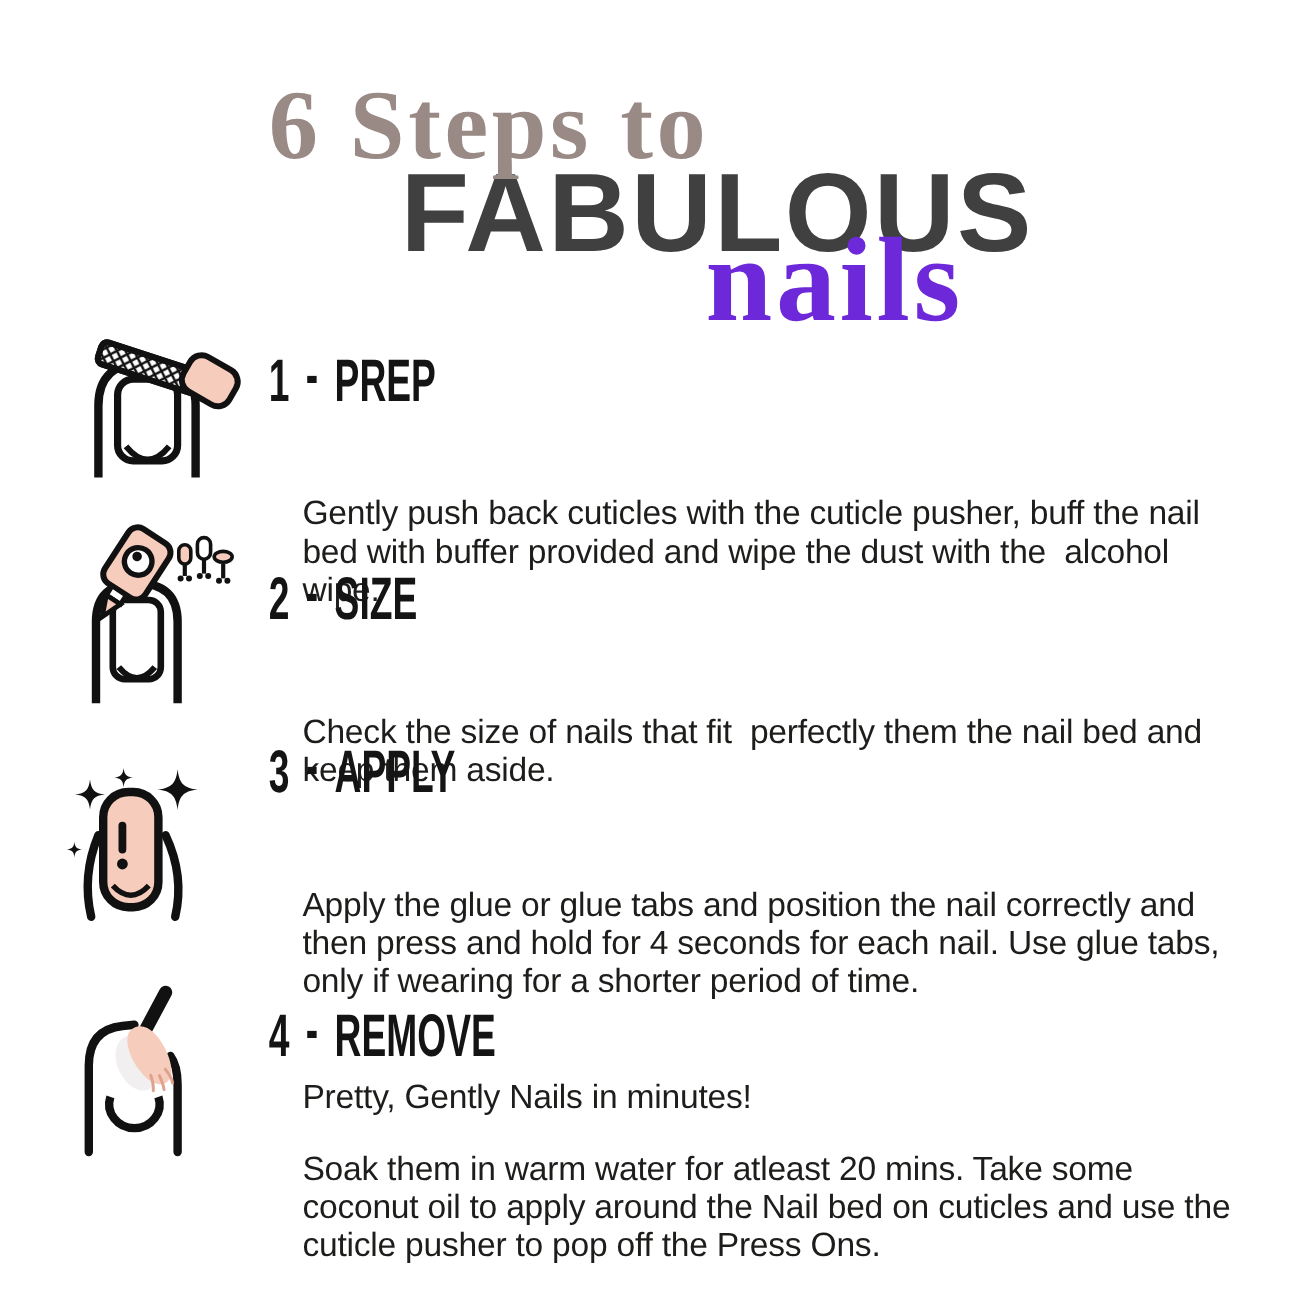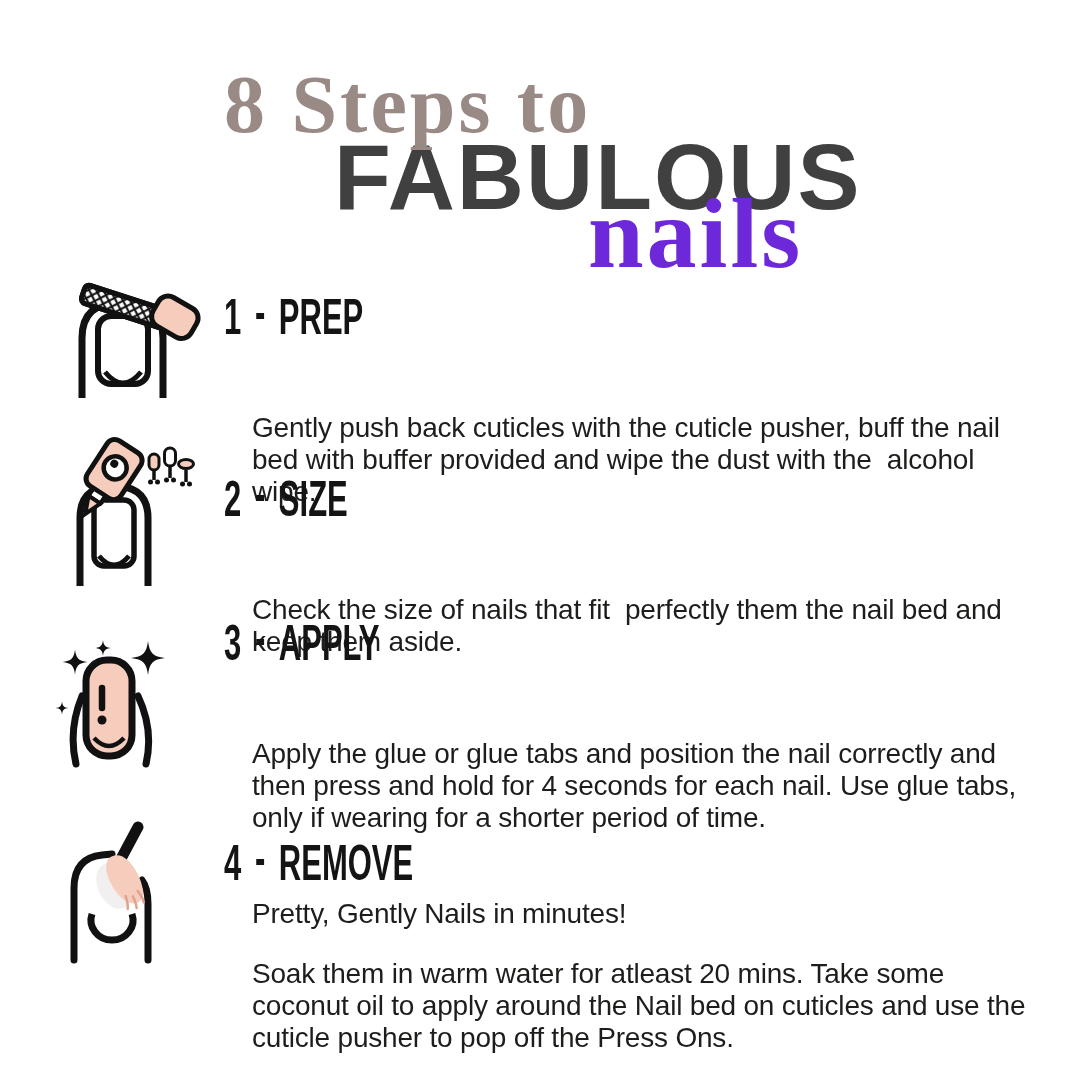--- a/index.html
+++ b/index.html
@@ -53,21 +53,21 @@
   #icon4 { left:68px;  top:824px; }
   #text4 { left:224px; top:838px; }
 
   svg { display:block; overflow:visible; }
 </style>
 </head>
 <body>
 
 <div id="canvas">
 
-  <div class="title-line" id="title-line1">8 Steps to</div>
+  <div class="title-line" id="title-line1">6 Steps to</div>
   <div class="title-line" id="title-line2">FABULOUS</div>
   <div class="title-line" id="title-line3">nails</div>
 
   <div class="step-icon" id="icon1">
     <svg width="135" height="120" viewBox="0 0 135 120">
       <defs>
         <pattern id="xh" width="9" height="9" patternUnits="userSpaceOnUse">
           <path d="M0,0 L9,9 M9,0 L0,9" stroke="#111" stroke-width="2" fill="none"></path>
         </pattern>
       </defs>

